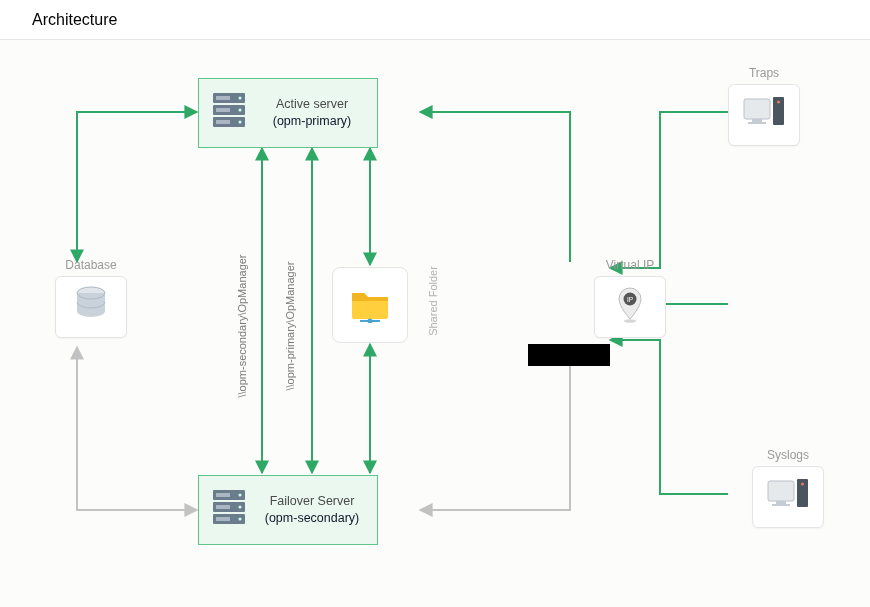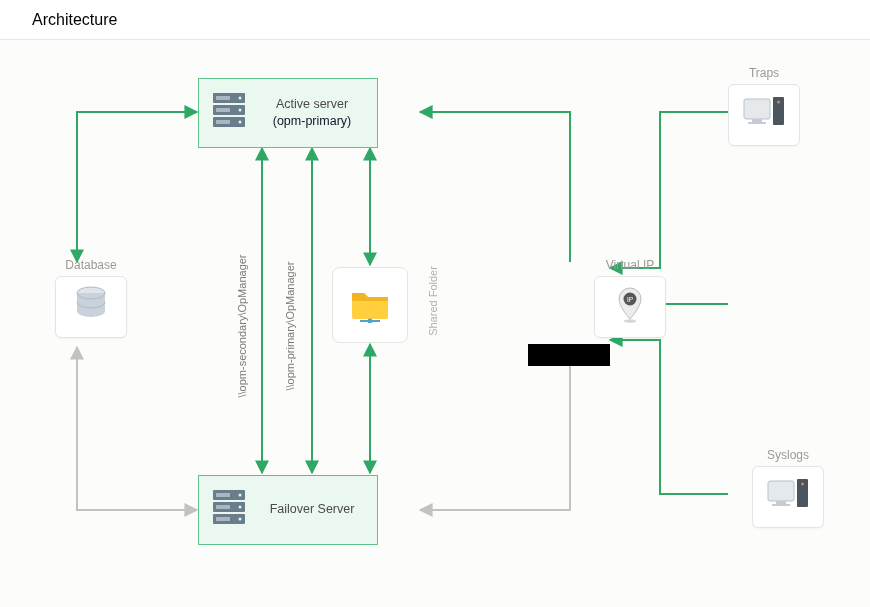--- a/index.html
+++ b/index.html
@@ -182,20 +182,21 @@
         <circle cx="29" cy="7" r="1.5" fill="#cfe"></circle>
         <circle cx="29" cy="19" r="1.5" fill="#cfe"></circle>
         <circle cx="29" cy="31" r="1.5" fill="#cfe"></circle>
         <rect x="5" y="5" width="14" height="4" fill="#aab7c2"></rect>
         <rect x="5" y="17" width="14" height="4" fill="#aab7c2"></rect>
         <rect x="5" y="29" width="14" height="4" fill="#aab7c2"></rect>
       </svg>
     </span>
     <div class="server-text">
       <div>Failover Server</div>
+      <div class="server-sub">(opm-secondary)</div>
     </div>
   </div>
 
   <div class="node" style="left:40px; top:258px;margin-left:15px;">
     <div class="node-label">Database</div>
     <div class="icon-box">
       <span>
         <svg width="36" height="38" viewBox="0 0 36 38">
           <ellipse cx="18" cy="7" rx="14" ry="6" fill="#dfe5ea"></ellipse>
           <path d="M4 7 v18 a14 6 0 0 0 28 0 V7" fill="#c9d2da"></path>

